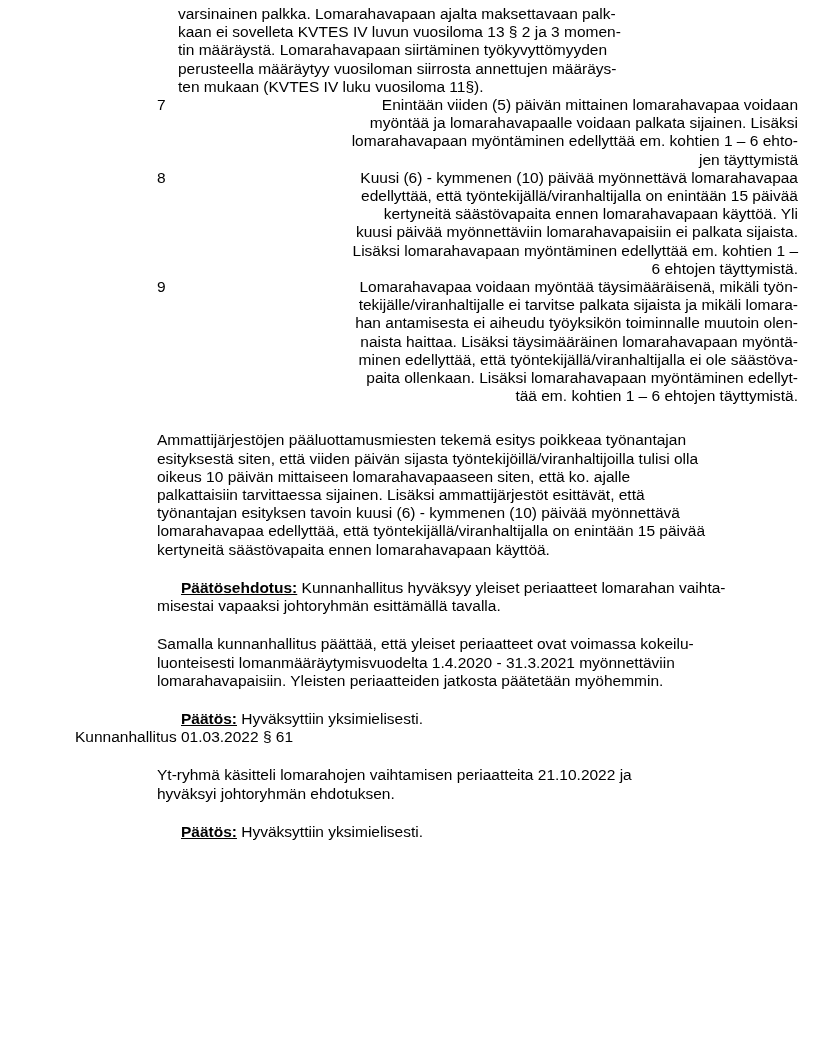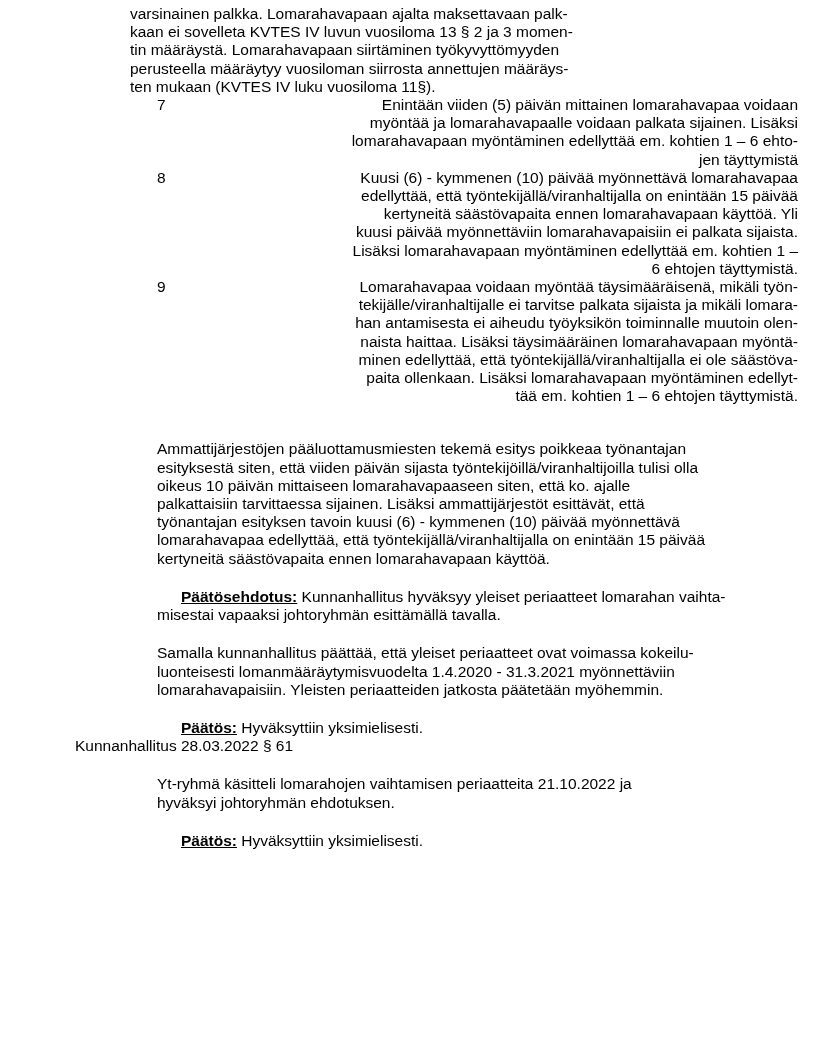--- a/index.html
+++ b/index.html
@@ -8,26 +8,26 @@
     width: 816px;
     height: 1056px;
     font-family: "Liberation Sans", sans-serif;
     font-size: 15.5px;
     line-height: 18.2px;
     color: #000000;
     overflow: hidden;
   }
   .content { padding: 5px 18px 0 75px; }
   .para { margin-left: 82px; white-space: pre-line; }
-  .indent-para { margin-left: 55px; white-space: pre-line; }
+  .indent-para { margin-left: 103px; white-space: pre-line; }
   .numbered-item { display: flex; margin-left: 82px; }
   .item-num { flex: 0 0 51px; width: 51px; }
   .item-text { flex: 1; white-space: pre-line; text-align: right; }
   .gap { margin-top: 20px; }
-  .gap-lg { margin-top: 35px; }
+  .gap-lg { margin-top: 26px; }
   .lead { font-weight: bold; text-decoration: underline; margin-left: 24px; }
   .kh-line { margin-left: 0; white-space: pre-line; }
 </style>
 </head>
 <body>
 
 <div class="content">
 
   <div class="indent-para">varsinainen palkka. Lomarahavapaan ajalta maksettavaan palk-
 kaan ei sovelleta KVTES IV luvun vuosiloma 13 § 2 ja 3 momen-
@@ -75,21 +75,21 @@
   <div class="para gap"><span class="lead">Päätösehdotus:</span><span> Kunnanhallitus hyväksyy yleiset periaatteet lomarahan vaihta-
 misestai vapaaksi johtoryhmän esittämällä tavalla.</span></div>
 
   <div class="para gap">Samalla kunnanhallitus päättää, että yleiset periaatteet ovat voimassa kokeilu-
 luonteisesti lomanmääräytymisvuodelta 1.4.2020 - 31.3.2021 myönnettäviin
 lomarahavapaisiin. Yleisten periaatteiden jatkosta päätetään myöhemmin.</div>
 
   <div class="para gap"><span class="lead">Päätös:</span><span> Hyväksyttiin yksimielisesti.</span></div>
 
 
-  <div class="kh-line">Kunnanhallitus 28.03.2022 § 61</div>
+  <div class="kh-line">Kunnanhallitus 01.03.2022 § 61</div>
 
 
   <div class="para gap">Yt-ryhmä käsitteli lomarahojen vaihtamisen periaatteita 21.10.2022 ja
 hyväksyi johtoryhmän ehdotuksen.</div>
 
 
   <div class="para gap"><span class="lead">Päätös:</span><span> Hyväksyttiin yksimielisesti.</span></div>
 
 </div>
 

